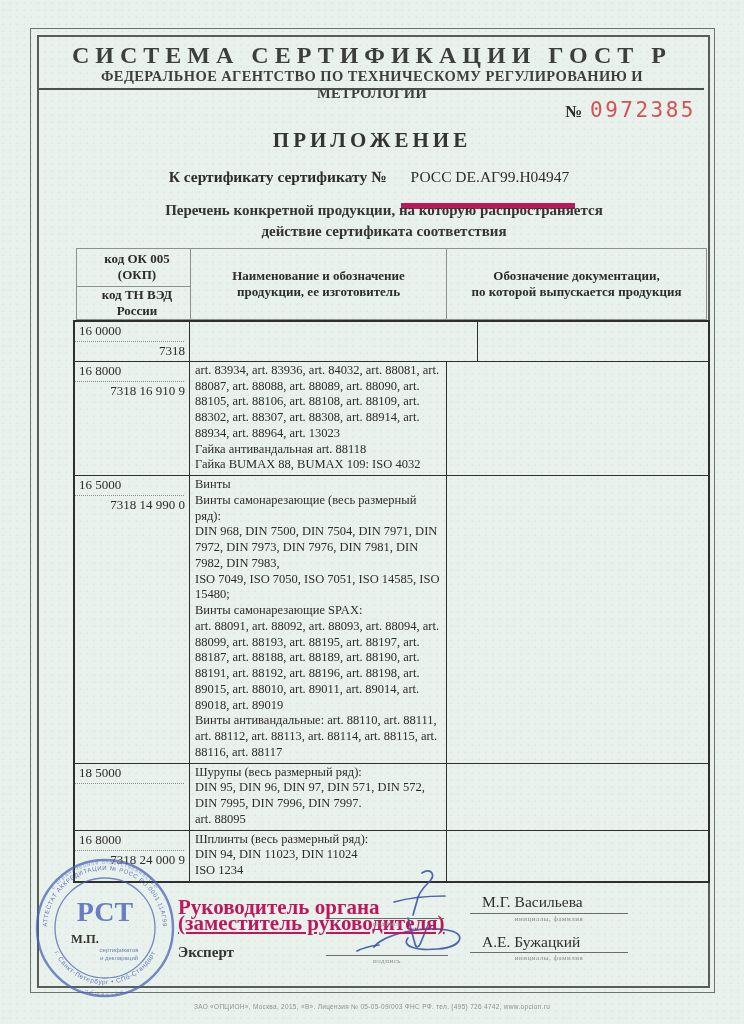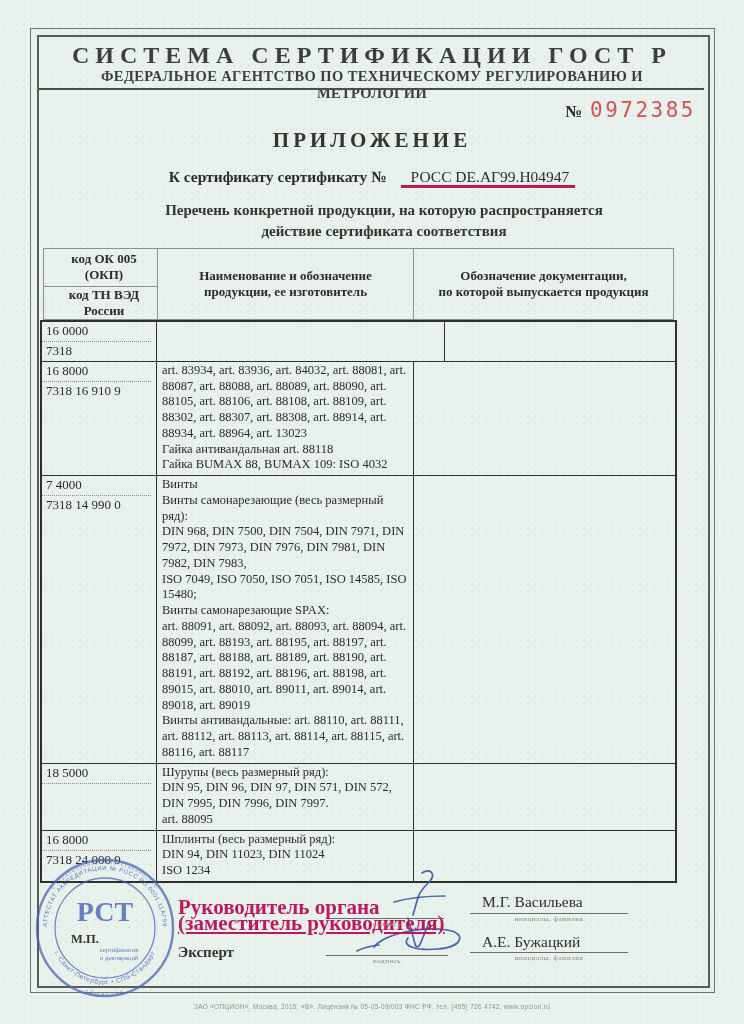--- a/index.html
+++ b/index.html
@@ -22,46 +22,46 @@
     letter-spacing:0.4px;color:#3d3f3c;}
   .hdr-rule{left:39px;right:40px;top:88px;border-top:2px solid #4c504b;height:0;}
   
   .blank-no{right:48px;top:98px;font-size:17px;font-weight:bold;color:#2e2e2c;}
   .blank-no .num{font-family:"DejaVu Sans Mono", monospace;font-weight:400;font-size:21px;
     color:#d65252;letter-spacing:2.5px;margin-left:8px;}
   .doc-title{left:0;right:0;top:128px;text-align:center;font-size:21px;font-weight:bold;
     letter-spacing:4px;color:#333531;}
   .cert-line{left:0;right:0;top:168px;text-align:center;font-size:15.5px;}
   .cert-line .lbl{font-weight:bold;}
-  .cert-line .val{margin-left:14px;padding:0 6px 0 10px;border-bottom:3px solid #be185d;}
+  .cert-line .val{margin-left:14px;padding:0 6px 18px 10px;border-bottom:6px solid #be185d;}
   .desc{left:0;right:0;top:200px;text-align:center;font-size:15px;font-weight:bold;line-height:21px;
     color:#333531;margin-left:24px;}
   
-  .cert-table{left:40px;top:248px;width:637px;}
+  .cert-table{left:40px;top:248px;width:637px;padding-left:33px;}
   .thead{display:grid;grid-template-columns:114px 256px 1fr;border:1px solid #8e918b;
     margin:0 3px;height:70px;font-weight:bold;font-size:13px;}
   .th{display:flex;align-items:center;justify-content:center;text-align:center;}
   .th.c1{flex-direction:column;align-items:stretch;justify-content:stretch;border-right:1px solid #8e918b;padding:0;}
   .th.c1 .t{flex:1.15;display:flex;align-items:center;padding-left:7px;border-bottom:1px solid #8e918b;}
   .th.c1 .b{flex:1;display:flex;align-items:center;padding-left:7px;}
   .th.c2{border-right:1px solid #8e918b;}
   .pre{white-space:pre-line;}
   .tbody{border:2px solid #2f2f2d;margin-top:0;}
   .trow{display:grid;grid-template-columns:115px 257px 1fr;border-top:1.5px solid #2f2f2d;}
   .trow:first-child{border-top:none;gap:31px;}
   .trow:nth-child(1){min-height:28px;}
   .trow:nth-child(2){min-height:106px;}
   .trow:nth-child(3){min-height:258px;}
   .trow:nth-child(4){min-height:57px;}
   .trow:nth-child(5){min-height:44px;}
   .td{padding:1px 5px 2px;font-size:12.5px;line-height:1.26;}
   .td.code{border-right:1.5px solid #2f2f2d;padding:0;}
   .td.prod{border-right:1.5px solid #2f2f2d;}
   .code .okp{padding:1px 4px 2px;border-bottom:1px dotted #8d8d86;margin-right:5px;font-size:13px;}
-  .code .tnved{padding:1px 4px;font-size:13px;}
+  .code .tnved{padding:1px 4px;font-size:13px;text-align:right;}
   
   .sig-role1{left:178px;top:899px;font-size:21px;font-weight:bold;line-height:16px;color:#be185d;}
   .sig-role1 .u{text-decoration:underline;}
   .sig-role2{left:178px;top:944px;font-size:15px;font-weight:bold;color:#333531;}
   .sigline{border-top:1px solid #6b6e68;height:0;}
   .sl1{left:330px;top:918px;width:114px;}
   .sl2{left:326px;top:955px;width:122px;}
   .slcap{font-size:7px;color:#8a8d86;letter-spacing:0.5px;text-align:center;}
   .sc1{left:330px;top:920px;width:114px;}
   .sc2{left:326px;top:957px;width:122px;}
@@ -132,21 +132,21 @@
           <div class="tnved">7318 16 910 9</div>
         </div>
         <div class="td prod pre">art. 83934, art. 83936, art. 84032, art. 88081, art. 88087, art. 88088, art. 88089, art. 88090, art. 88105, art. 88106, art. 88108, art. 88109, art. 88302, art. 88307, art. 88308, art. 88914, art. 88934, art. 88964, art. 13023
 Гайка антивандальная  art. 88118
 Гайка BUMAX 88, BUMAX 109: ISO 4032</div>
         <div class="td docs"></div>
       </div>
 
       <div class="trow">
         <div class="td code">
-          <div class="okp">7 4000</div>
+          <div class="okp">16 5000</div>
           <div class="tnved">7318 14 990 0</div>
         </div>
         <div class="td prod pre">Винты
 Винты самонарезающие  (весь размерный ряд):
 DIN 968, DIN 7500, DIN 7504, DIN 7971, DIN 7972, DIN 7973, DIN 7976, DIN 7981, DIN 7982, DIN 7983,
 ISO 7049, ISO 7050, ISO 7051, ISO 14585, ISO 15480;
 Винты самонарезающие SPAX:
 art. 88091, art. 88092, art. 88093, art. 88094, art. 88099, art. 88193, art. 88195, art. 88197, art. 88187, art. 88188, art. 88189, art. 88190, art. 88191, art. 88192, art. 88196, art.  88198, art. 89015, art.  88010, art.  89011, art. 89014, art. 89018, art. 89019
 Винты антивандальные: art. 88110, art. 88111, art. 88112, art. 88113, art. 88114, art. 88115, art. 88116, art. 88117</div>
         <div class="td docs"></div>

